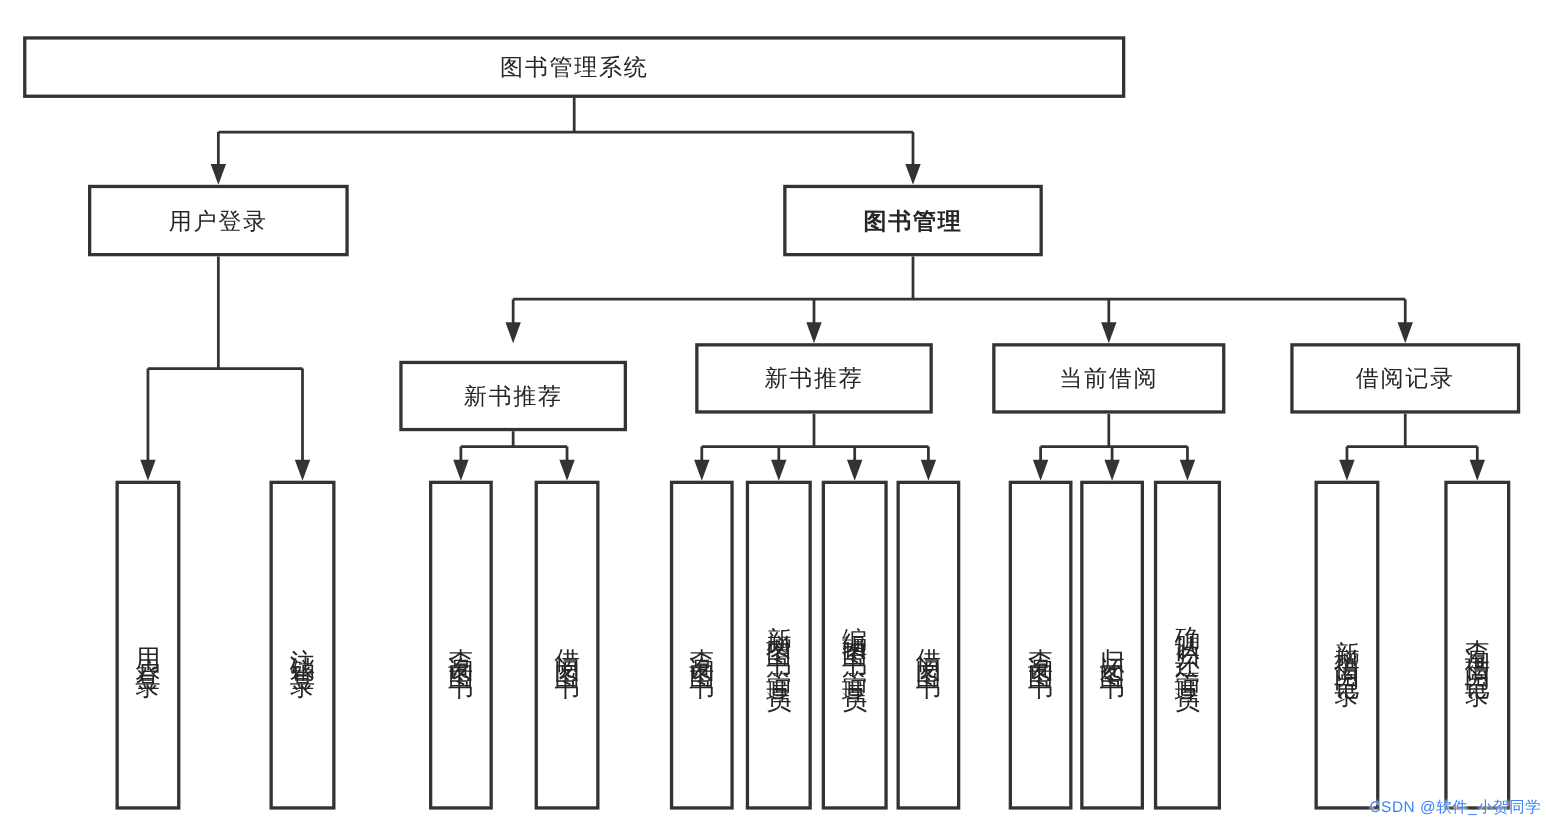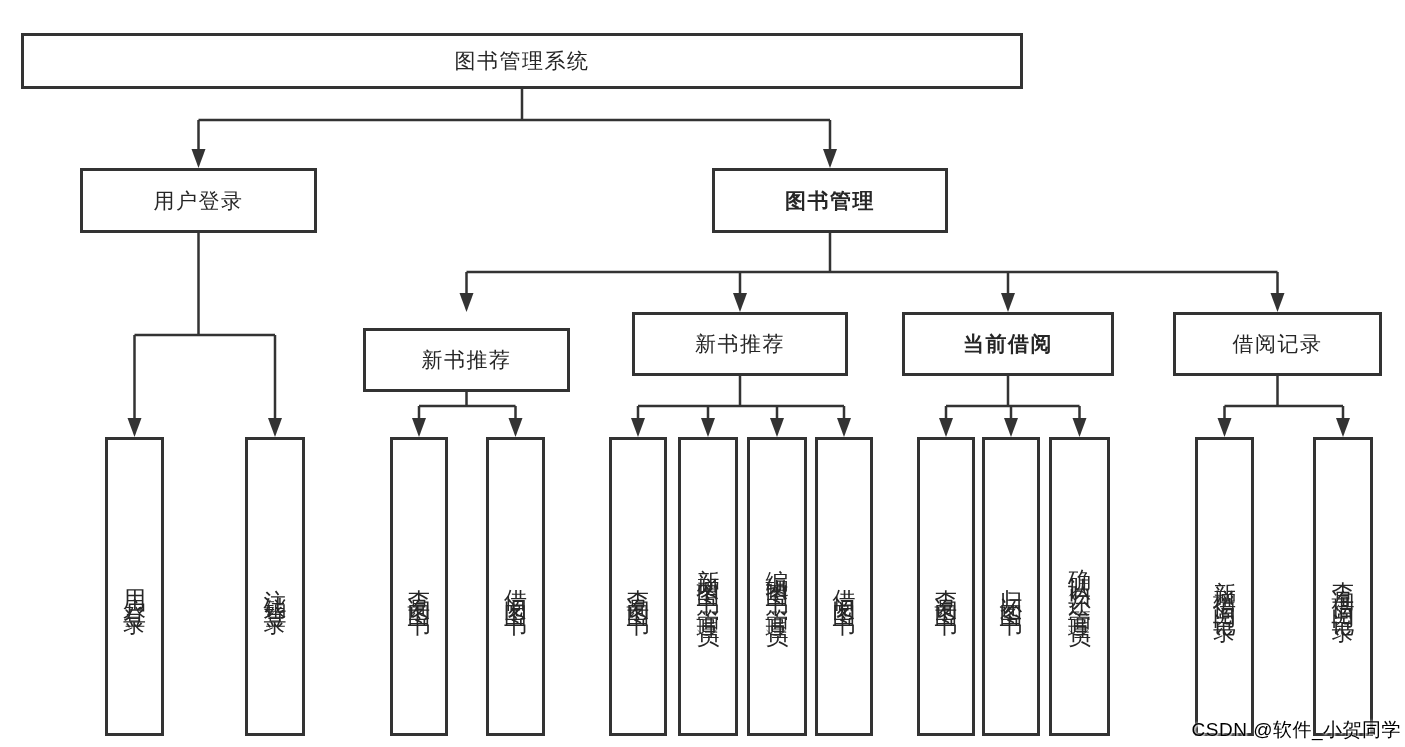--- a/index.html
+++ b/index.html
@@ -30,42 +30,42 @@
     letter-spacing:8px;
     line-height:1.0;
     color:#262626;
   }
   
   .b-root{left:21px;top:13px;width:1002px;height:56px;margin-top:20px;}
   .b-l2a {left:80px;top:168px;width:237px;height:65px;}
   .b-l2b {left:712px;top:168px;width:236px;height:65px;font-weight:bold;}
   .b-l3a {left:363px;top:328px;width:207px;height:64px;}
   .b-l3b {left:632px;top:312px;width:216px;height:64px;}
-  .b-l3c {left:902px;top:312px;width:212px;height:64px;font-weight:bold;}
+  .b-l3c {left:902px;top:312px;width:212px;height:64px;}
   .b-l3d {left:1173px;top:312px;width:209px;height:64px;}
   .b-a1{left:105px;top:437px;width:59px;height:299px;}
   .b-a2{left:245px;top:437px;width:60px;height:299px;}
   .b-b1{left:390px;top:437px;width:58px;height:299px;}
   .b-b2{left:486px;top:437px;width:59px;height:299px;}
   .b-c1{left:609px;top:437px;width:58px;height:299px;}
   .b-c2{left:678px;top:437px;width:60px;height:299px;}
   .b-c3{left:747px;top:437px;width:60px;height:299px;}
   .b-c4{left:815px;top:437px;width:58px;height:299px;}
   .b-d1{left:917px;top:437px;width:58px;height:299px;}
   .b-d2{left:982px;top:437px;width:58px;height:299px;}
   .b-d3{left:1049px;top:437px;width:61px;height:299px;}
   .b-e1{left:1195px;top:437px;width:59px;height:299px;}
   .b-e2{left:1313px;top:437px;width:60px;height:299px;}
   .watermark{
     position:absolute;
     right:4px;
     bottom:4px;
-    font-size:19px;
+    font-size:14px;
     letter-spacing:0.5px;
-    color:#000000;
+    color:#3b82f6;
     text-shadow:0 0 3px #ffffff,1px 1px 2px #ffffff;
     white-space:nowrap;
     z-index:5;
   }
 </style>
 </head>
 <body>
 
 <div class="stage">
 

